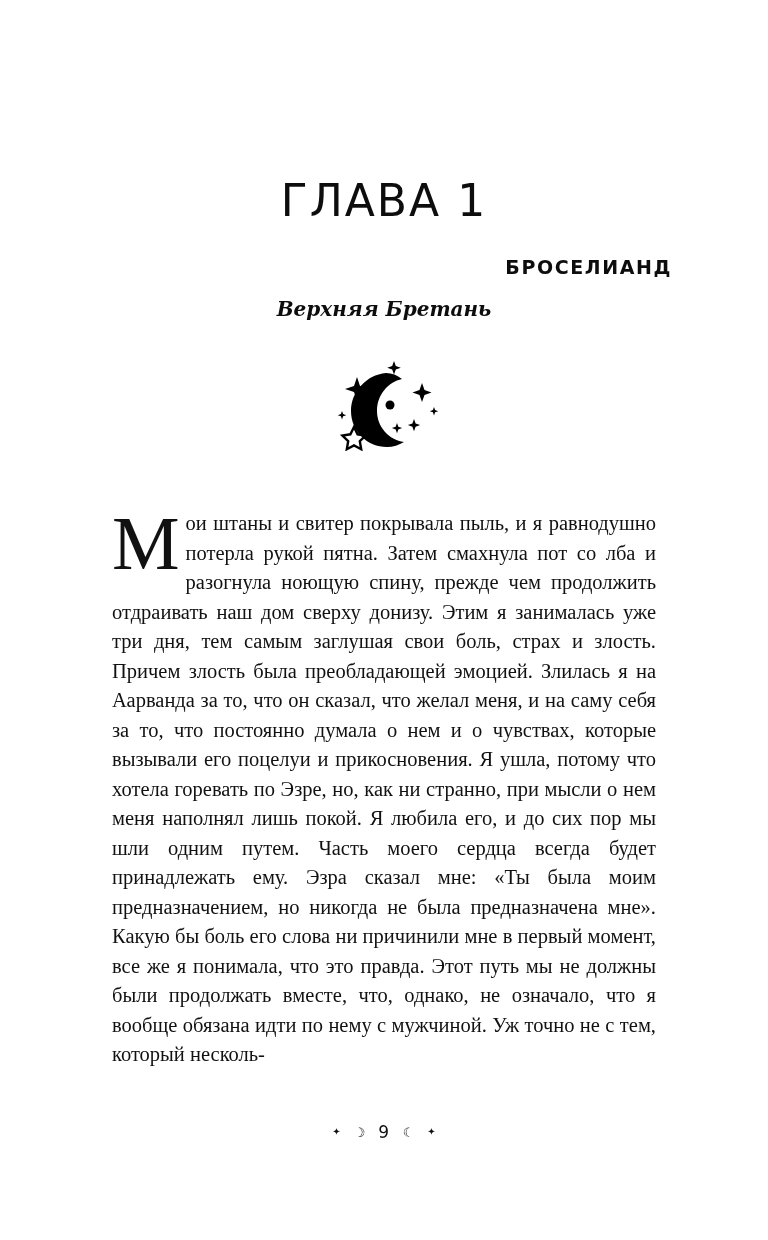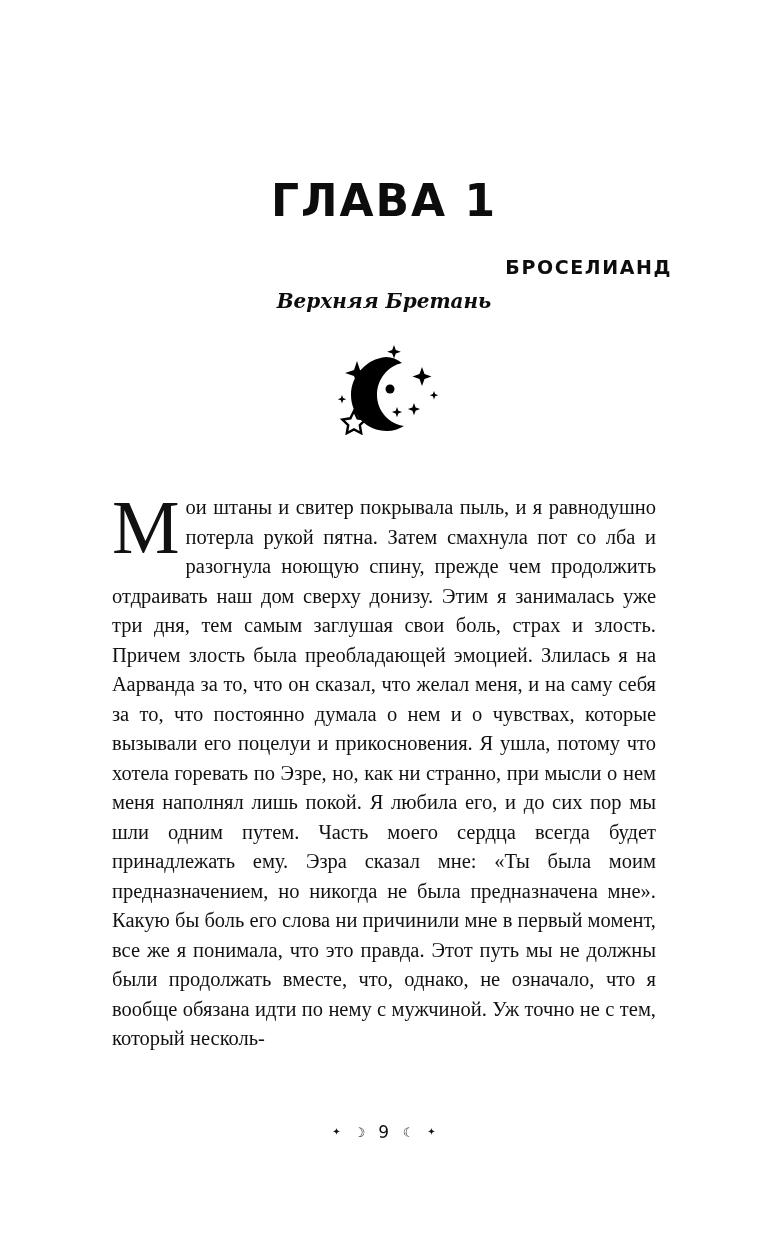--- a/index.html
+++ b/index.html
@@ -19,38 +19,38 @@
     width: 768px;
     height: 1240px;
     box-sizing: border-box;
     padding: 0 96px;
   }
   .chapter-title {
     margin: 0;
     padding-top: 178px;
     text-align: center;
     font-family: "DejaVu Sans", sans-serif;
-    font-weight: bold;
+    font-weight: normal;
     font-size: 44px;
     letter-spacing: 2px;
     color: #0d0d0d;
     line-height: 1.05;
   }
   .place-name {
     margin: 0;
     padding-top: 32px;
     text-align: right;
     font-family: "DejaVu Sans", sans-serif;
     font-weight: bold;
     font-size: 19px;
     letter-spacing: 1.6px;
     color: #0d0d0d;
   }
   .region-name {
-    margin: 0;
+    margin: 8px;
     padding-top: 11px;
     text-align: center;
     font-family: "DejaVu Serif", serif;
     font-style: italic;
     font-weight: bold;
     font-size: 20px;
     color: #0d0d0d;
   }
   .ornament {
     margin: 0 auto;

